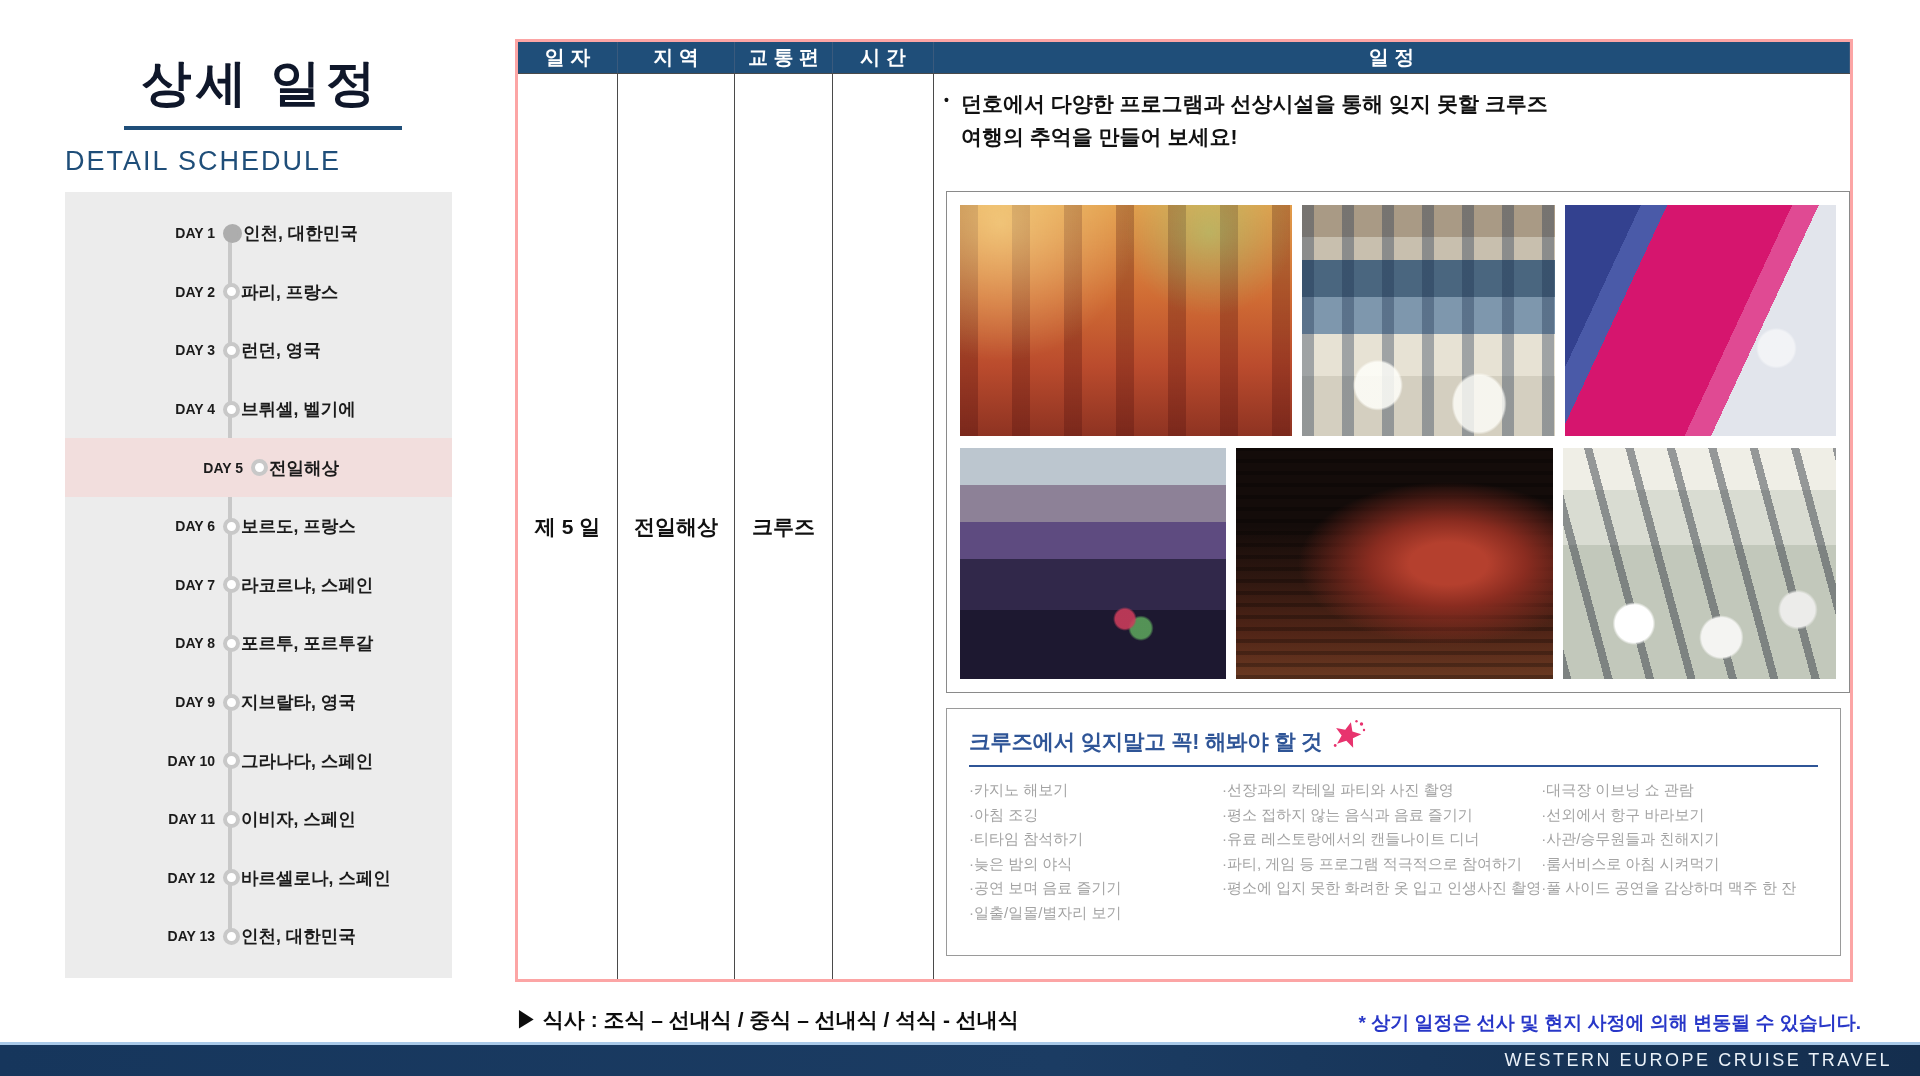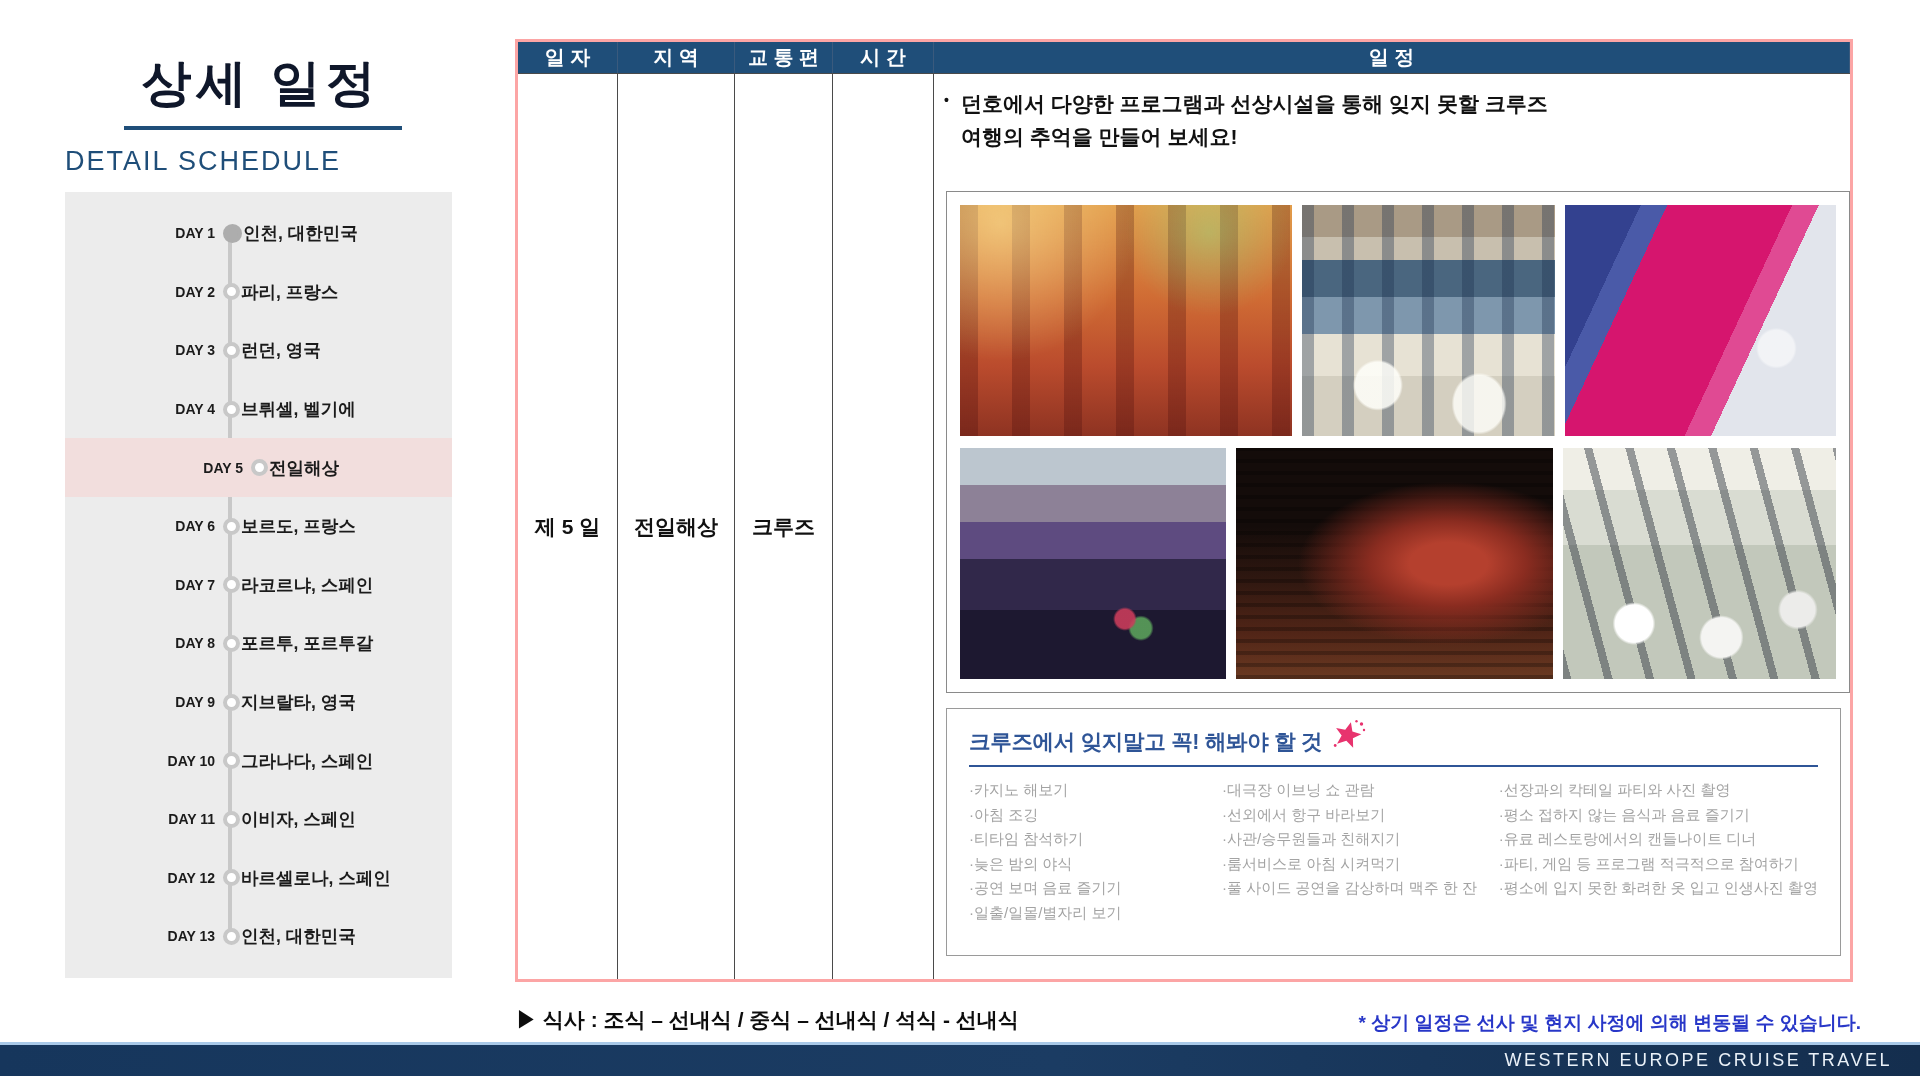--- a/index.html
+++ b/index.html
@@ -241,34 +241,34 @@
         <div class="md-rule"></div>
         <div class="md-cols">
           <div class="md-col md-col-1">
             <span class="md-item">·카지노 해보기</span>
             <span class="md-item">·아침 조깅</span>
             <span class="md-item">·티타임 참석하기</span>
             <span class="md-item">·늦은 밤의 야식</span>
             <span class="md-item">·공연 보며 음료 즐기기</span>
             <span class="md-item">·일출/일몰/별자리 보기</span>
           </div>
+          <div class="md-col md-col-3">
+            <span class="md-item">·선장과의 칵테일 파티와 사진 촬영</span>
+            <span class="md-item">·평소 접하지 않는 음식과 음료 즐기기</span>
+            <span class="md-item">·유료 레스토랑에서의 캔들나이트 디너</span>
+            <span class="md-item">·파티, 게임 등 프로그램 적극적으로 참여하기</span>
+            <span class="md-item">·평소에 입지 못한 화려한 옷 입고 인생사진 촬영</span>
+          </div>
           <div class="md-col md-col-2">
             <span class="md-item">·대극장 이브닝 쇼 관람</span>
             <span class="md-item">·선외에서 항구 바라보기</span>
             <span class="md-item">·사관/승무원들과 친해지기</span>
             <span class="md-item">·룸서비스로 아침 시켜먹기</span>
             <span class="md-item">·풀 사이드 공연을 감상하며 맥주 한 잔</span>
           </div>
-          <div class="md-col md-col-3">
-            <span class="md-item">·선장과의 칵테일 파티와 사진 촬영</span>
-            <span class="md-item">·평소 접하지 않는 음식과 음료 즐기기</span>
-            <span class="md-item">·유료 레스토랑에서의 캔들나이트 디너</span>
-            <span class="md-item">·파티, 게임 등 프로그램 적극적으로 참여하기</span>
-            <span class="md-item">·평소에 입지 못한 화려한 옷 입고 인생사진 촬영</span>
-          </div>
         </div>
       </div>
 
     </div>
   </div>
 
   <div class="meal-note">▶ 식사 : 조식 – 선내식 / 중식 – 선내식 / 석식 - 선내식</div>
   <div class="change-note">* 상기 일정은 선사 및 현지 사정에 의해 변동될 수 있습니다.</div>
 
   <div class="footer">

